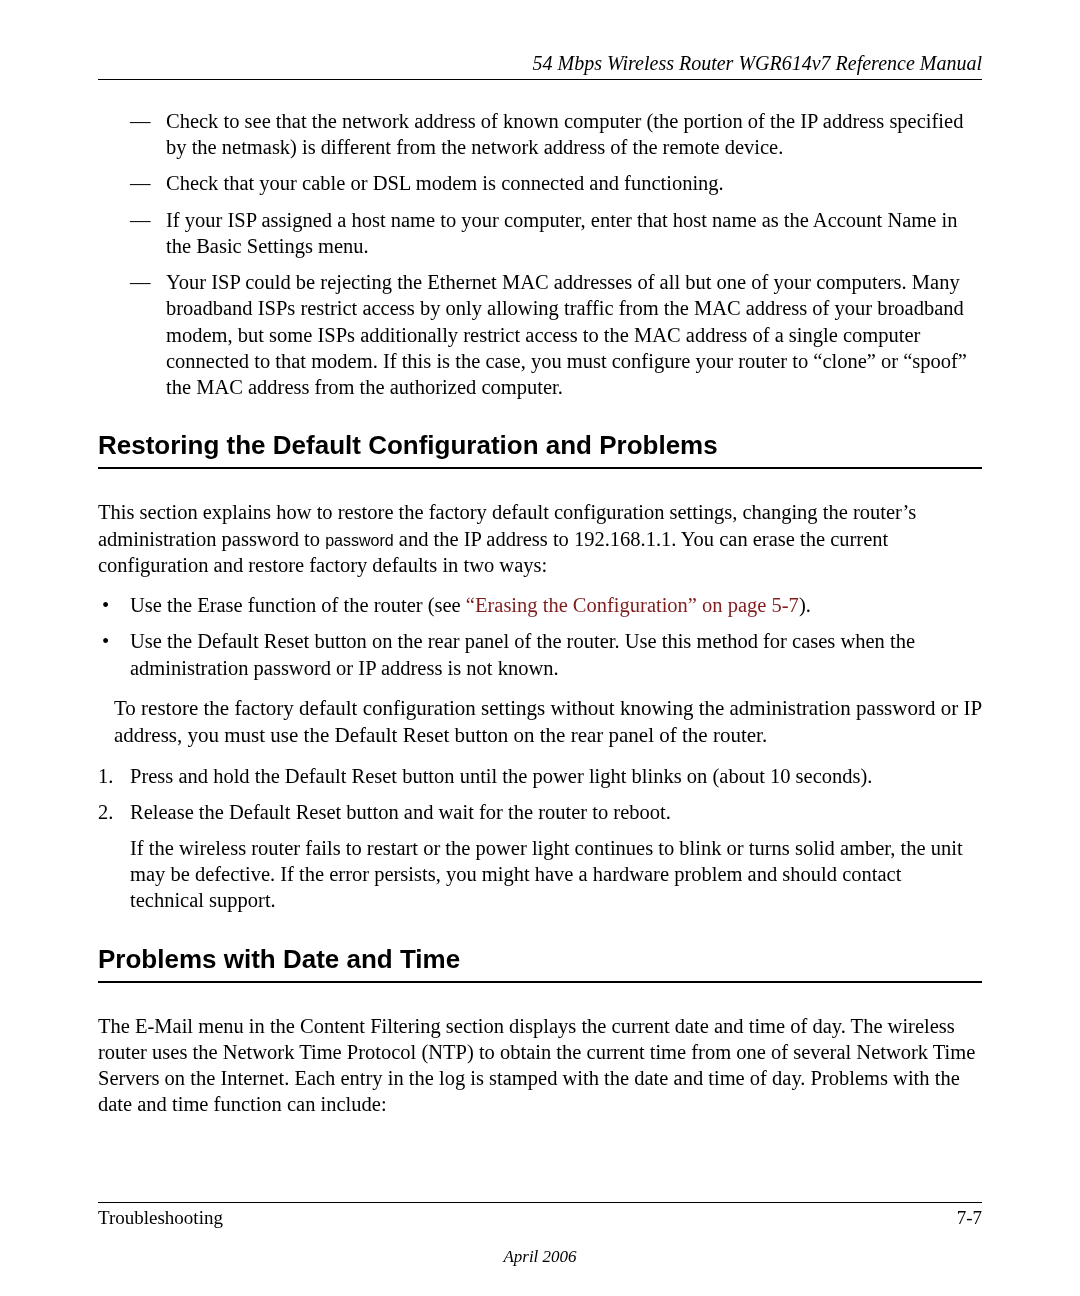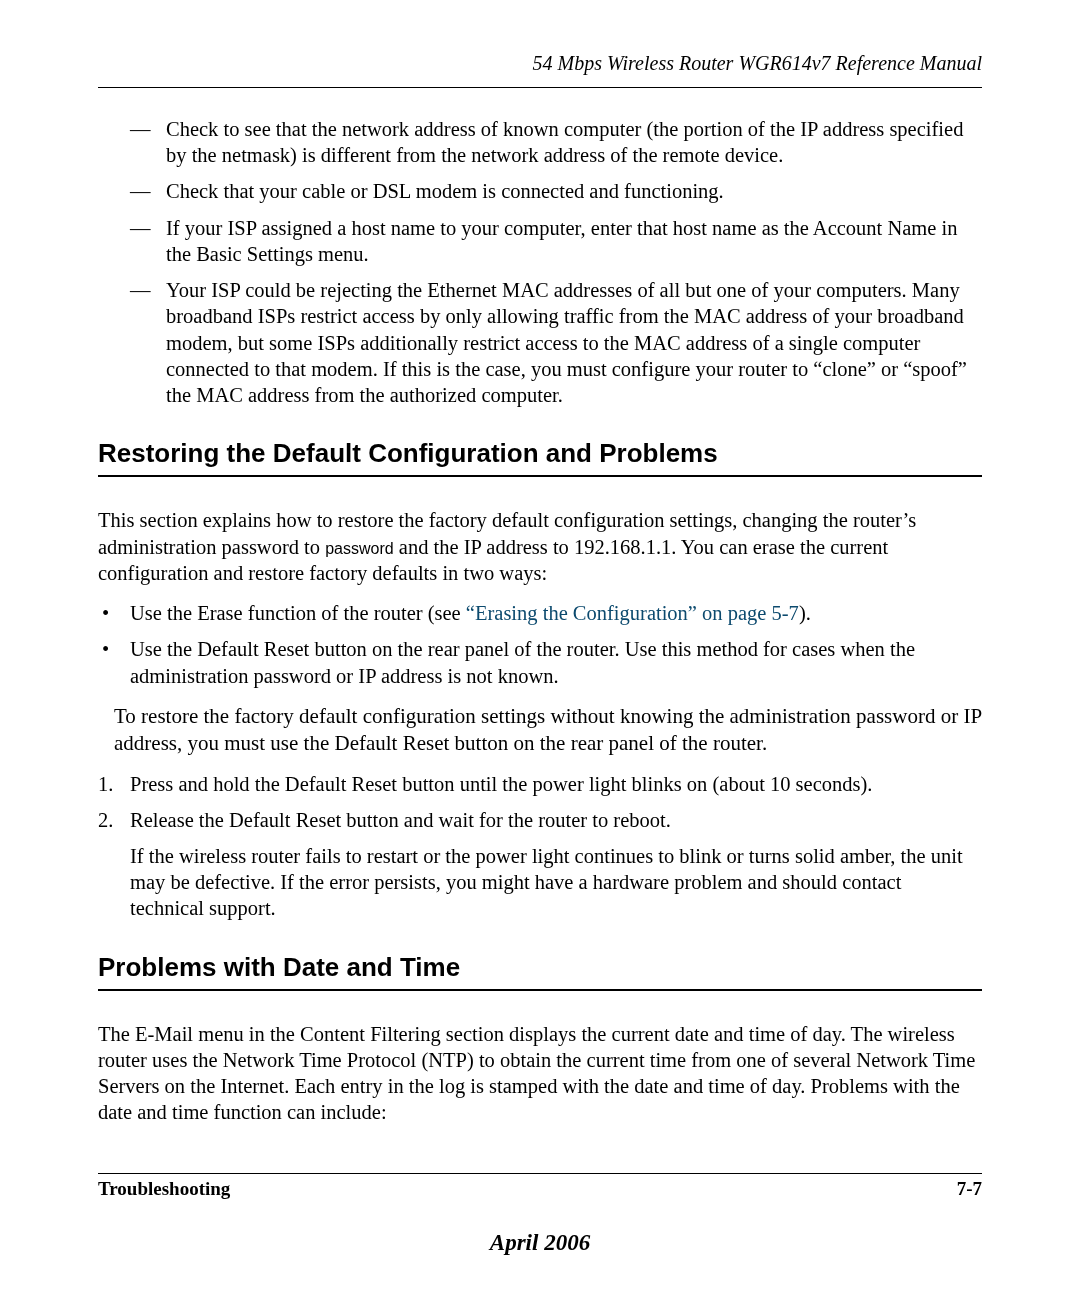--- a/index.html
+++ b/index.html
@@ -15,21 +15,21 @@
   .page {
     padding: 52px 98px 40px 98px;
     box-sizing: border-box;
     position: relative;
     height: 100%;
   }
   .running-head {
     font-style: italic;
     font-size: 20px;
     text-align: right;
-    padding-bottom: 12px;
+    padding-bottom: 4px;
     border-bottom: 1.5px solid #000;
     margin-bottom: 28px;
   }
   .dash-list {
     margin: 0 0 28px 0;
     padding: 0;
     list-style: none;
     font-size: 20.5px;
     line-height: 1.28;
   }
@@ -75,21 +75,21 @@
     padding-left: 32px;
     position: relative;
   }
   .bullet-list li::before {
     content: "•";
     position: absolute;
     left: 4px;
     top: 0;
   }
   .link {
-    color: #0c4a6e;
+    color: #7f1d1d;
   }
   .num-list {
     margin: 0 8px 14px 0;
     padding: 0;
     list-style: none;
     font-size: 20.5px;
     line-height: 1.28;
     counter-reset: step;
   }
   .num-list > li {
@@ -115,29 +115,28 @@
     border-top: 1.5px solid #000;
     margin-top: 20px;
     padding-top: 4px;
     display: flex;
     justify-content: space-between;
     font-size: 19px;
   }
   .footer-date {
     text-align: center;
     font-style: italic;
-    font-size: 23px;
-    margin-top: 30px;
+    font-size: 17px;
+    margin-top: 18px;
   }
   .footer-wrap {
     position: absolute;
     left: 98px;
     right: 98px;
-    bottom: 40px;
-    font-weight: bold;
+    bottom: 29px;
   }
 </style>
 </head>
 <body>
 
 <div class="page">
 
   <div class="running-head">54 Mbps Wireless Router WGR614v7 Reference Manual</div>
 
   <ul class="dash-list">

